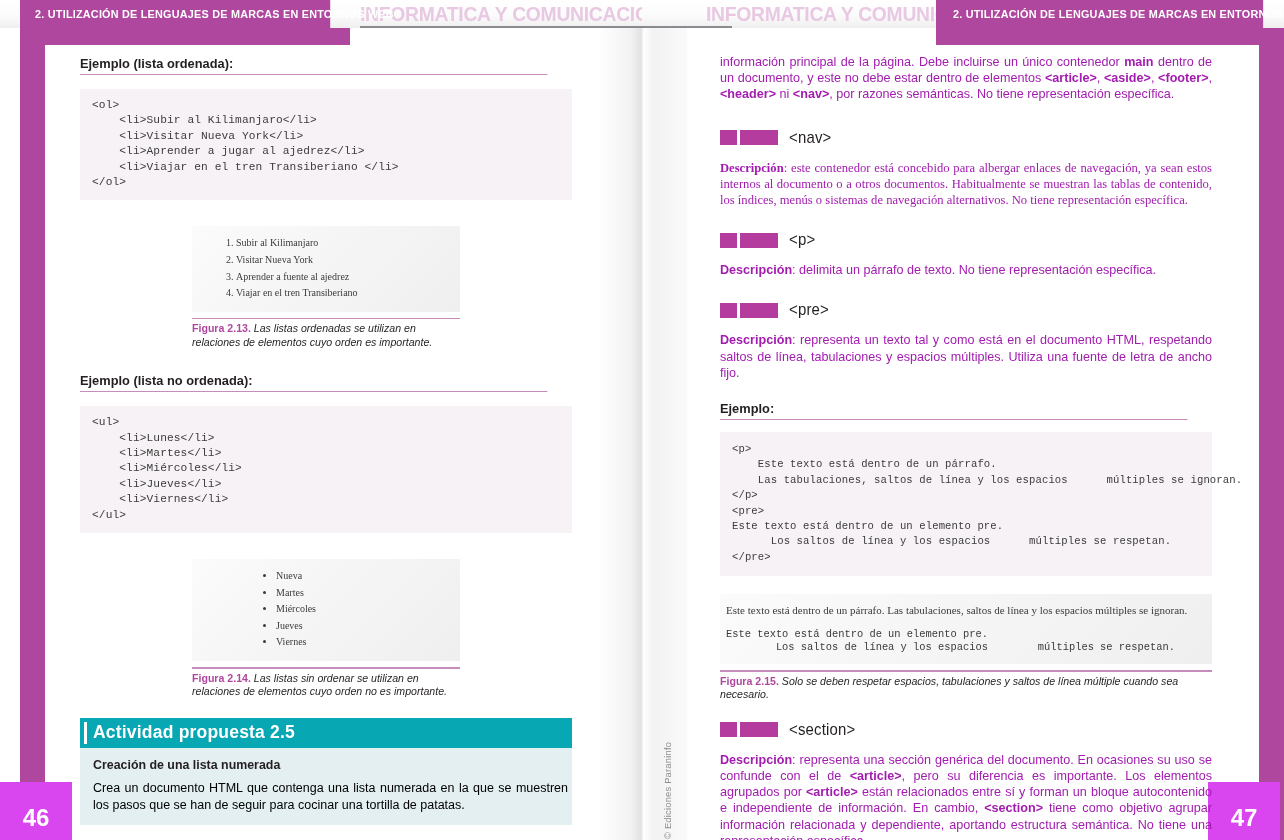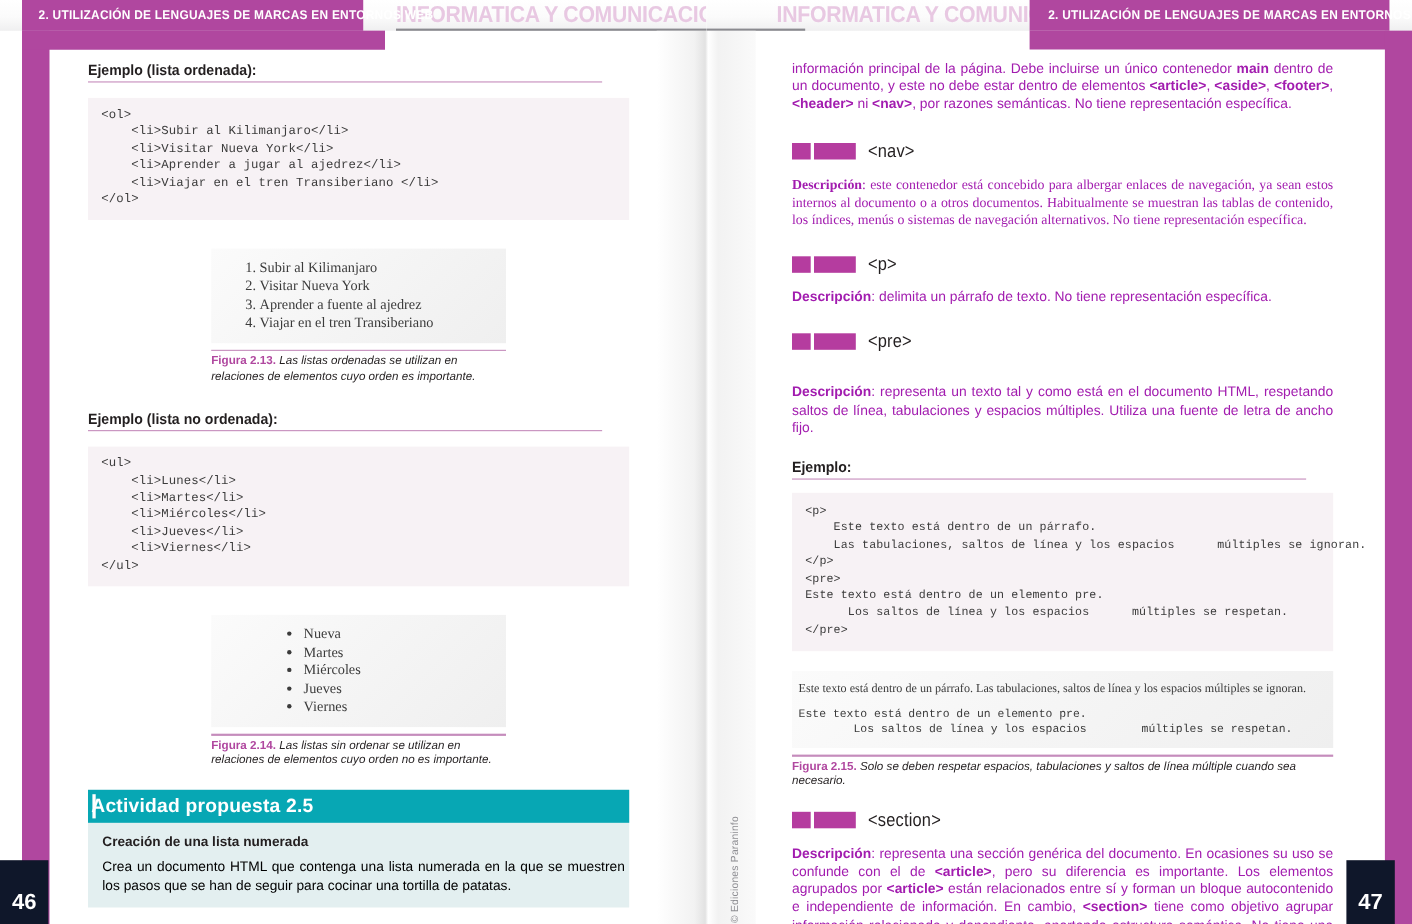--- a/index.html
+++ b/index.html
@@ -70,31 +70,31 @@
   
   .side-band {
     position: absolute;
     width: 25px;
     background: #b0479f;
   }
 
   
   .folio {
     position: absolute;
-    width: 44px; height: 58px;
-    background: #0f172a;
+    width: 72px; height: 58px;
+    background: #d946ef;
     color: #ffffff;
     font-family: "Liberation Sans Narrow", "Liberation Sans", sans-serif;
     font-weight: bold;
-    font-size: 20px;
+    font-size: 24px;
     display: flex; align-items: flex-end;
     padding-bottom: 8px;
   }
   .folio.left  { left: 0;     justify-content: center; }
-  .folio.right { right: 16px;    justify-content: center; }
+  .folio.right { right: 4px;    justify-content: center; }
 
   
   .col {
     position: absolute;
     width: 492px;
     color: #231f20;
   }
 
   
   .body-p {
@@ -130,21 +130,21 @@
   }
 
   
   .figure { position: relative; }
   .fig-shot {
     background: linear-gradient(135deg,#fbfbfb 0%,#f6f6f6 40%,#efefef 100%);
     font-family: "Liberation Serif", serif;
     color: #3b3b3b;
   }
   .fig-shot ol, .fig-shot ul { margin: 0; padding-left: 22px; }
-  .fig-shot li { font-size: 13px; line-height: 16.6px; }
+  .fig-shot li { font-size: 10px; line-height: 16.6px; }
   .fig-rule { height: 1.6px; background: #c58cbc; }
   .fig-cap {
     font-size: 10.6px;
     line-height: 13.4px;
     color: #231f20;
     font-style: italic;
     font-family: "Liberation Sans Narrow", "Liberation Sans", sans-serif;
     padding-top: 3px;
   }
   .fig-cap .lbl {
@@ -154,21 +154,21 @@
   }
 
   
   .act-box { background: #e3eff0; }
   .act-head {
     background: #07a7b4;
     color: #ffffff;
     font-family: "Liberation Sans Narrow", "Liberation Sans", sans-serif;
     font-weight: bold;
     font-size: 17.5px;
-    padding: 4px 0 5px 3px;
+    padding: 4px 0 5px 13px;
     letter-spacing: 0.2px;
     position: relative;
   }
   .act-head::before{
     content:""; position:absolute; left:4px; top:4px; bottom:4px; width:3px; background:#ffffff;
   }
   .act-body { padding: 10px 4px 12px 13px; }
   .act-title {
     font-size: 12.4px; font-weight: bold; color: #231f20; margin-bottom: 8px;
   }
@@ -334,21 +334,21 @@
       </div>
       <div class="body-p" style="margin-top:12px;">
         <b>Descripción</b><span>: delimita un párrafo de texto. No tiene representación específica.</span>
       </div>
 
       <div class="tag-head" style="margin-top:22px;">
         <span class="sw a"></span>
         <span class="sw b"></span>
         <span class="tag-name">&lt;pre&gt;</span>
       </div>
-      <div class="body-p" style="margin-top:28px;">
+      <div class="body-p" style="margin-top:12px;">
         <b>Descripción</b><span>: representa un texto tal y como está en el documento HTML, respetando saltos de línea, tabulaciones y espacios múltiples. Utiliza una fuente de letra de ancho fijo.</span>
       </div>
 
       <div class="ejemplo-head" style="margin-top:20px;">Ejemplo:</div>
 
       <div class="codebox" style="margin-top:12px; font-size:10.6px; line-height:15.4px; padding:10px 12px 11px 12px;">&lt;p&gt;
     Este texto está dentro de un párrafo.
     Las tabulaciones, saltos de línea y los espacios      múltiples se ignoran.
 &lt;/p&gt;
 &lt;pre&gt;

